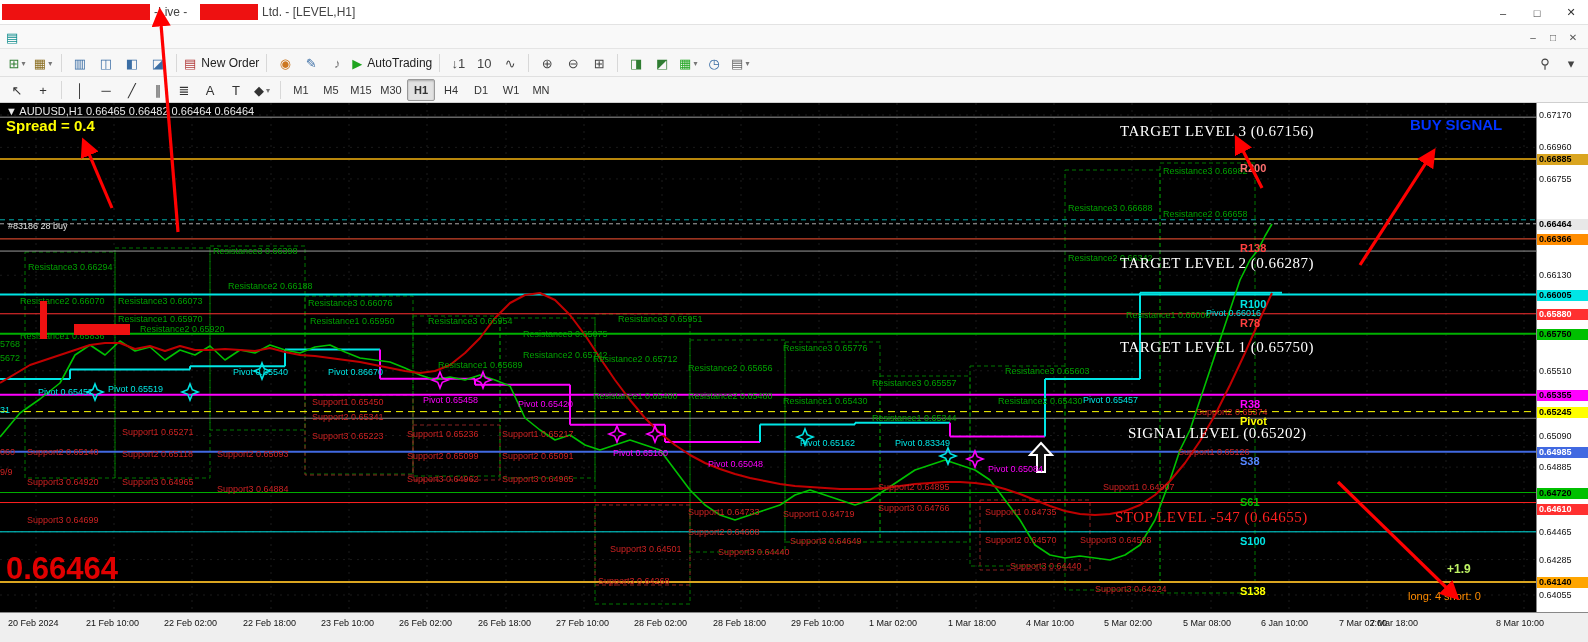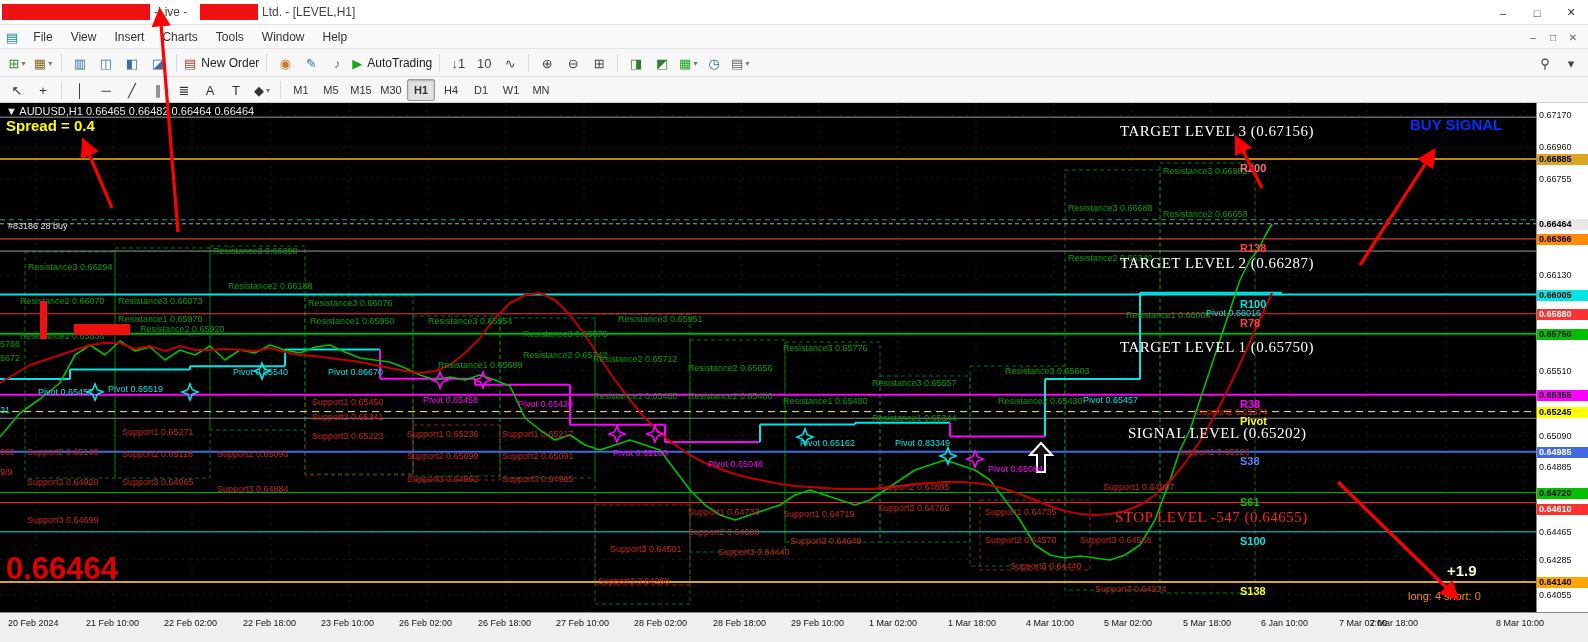--- a/index.html
+++ b/index.html
@@ -33,50 +33,41 @@
   .tick{position:absolute;left:0;width:100%;padding-left:2px;color:#111;line-height:11px;}
   .ttick{position:absolute;top:5px;white-space:nowrap;}
   .srl{position:absolute;font-size:9px;white-space:nowrap;z-index:4;line-height:10px;}
   .ann{position:absolute;font-family:"Liberation Serif",serif;font-size:15px;letter-spacing:.5px;white-space:nowrap;z-index:6;}
   .lvl{position:absolute;font-size:11px;font-weight:bold;white-space:nowrap;z-index:5;}
   .sym{position:absolute;left:6px;top:2px;font-size:11px;color:#e8e8e8;z-index:6;}
   .spread{position:absolute;left:6px;top:14px;font-size:15px;font-weight:bold;color:#ffff00;z-index:6;}
   .orderlbl{position:absolute;left:8px;top:118px;font-size:9px;color:#e0e0e0;z-index:6;}
   .bigprice{position:absolute;left:6px;top:448px;font-size:31px;font-weight:bold;color:#e00000;z-index:6;}
   .buysignal{position:absolute;left:1410px;top:13px;font-size:15px;font-weight:bold;color:#0033ff;z-index:6;}
-  .profit{position:absolute;left:1447px;top:459px;font-size:15px;font-weight:bold;color:#fef9c3;z-index:6;}
+  .profit{position:absolute;left:1447px;top:459px;font-size:12px;font-weight:bold;color:#bef264;z-index:6;}
   .poslabel{position:absolute;left:1408px;top:487px;font-size:11px;color:#ff8c00;z-index:6;}
   #overlay{position:absolute;left:0;top:0;width:1588px;height:642px;z-index:50;pointer-events:none;}
 </style>
 </head>
 <body>
 
 <div id="app">
 
   <div class="titlebar">
     <span class="title-text" style="left:154px">-Live - </span>
     <span class="title-text" style="left:262px">Ltd. - [LEVEL,H1]</span>
     <div class="win-controls" id="win-controls">
         <div class="win-btn">–</div>
         <div class="win-btn">□</div>
         <div class="win-btn">✕</div>
       </div>
   </div>
 
   <div class="menubar">
     <span class="menu-chart-icon">▤</span>
-    <span id="menu-items" style="display:flex">
-        <span class="menu-item">File</span>
-        <span class="menu-item">View</span>
-        <span class="menu-item">Insert</span>
-        <span class="menu-item">Charts</span>
-        <span class="menu-item">Tools</span>
-        <span class="menu-item">Window</span>
-        <span class="menu-item">Help</span>
-      </span>
     <span class="menu-right" id="menu-right">
         <span class="mini-btn">–</span>
         <span class="mini-btn">□</span>
         <span class="mini-btn">✕</span>
       </span>
   </div>
 
   <div class="toolbar" id="toolbar1">
       <div class="tb-btn">
         <span style="color:#2f7d32">⊞</span>
@@ -459,21 +450,21 @@
       <div class="ttick" style="left:399px">26 Feb 02:00</div>
       <div class="ttick" style="left:478px">26 Feb 18:00</div>
       <div class="ttick" style="left:556px">27 Feb 10:00</div>
       <div class="ttick" style="left:634px">28 Feb 02:00</div>
       <div class="ttick" style="left:713px">28 Feb 18:00</div>
       <div class="ttick" style="left:791px">29 Feb 10:00</div>
       <div class="ttick" style="left:869px">1 Mar 02:00</div>
       <div class="ttick" style="left:948px">1 Mar 18:00</div>
       <div class="ttick" style="left:1026px">4 Mar 10:00</div>
       <div class="ttick" style="left:1104px">5 Mar 02:00</div>
-      <div class="ttick" style="left:1183px">5 Mar 18:00</div>
+      <div class="ttick" style="left:1183px">5 Mar 08:00</div>
       <div class="ttick" style="left:1261px">6 Jan 10:00</div>
       <div class="ttick" style="left:1339px">7 Mar 02:00</div>
       <div class="ttick" style="left:1370px">7 Mar 18:00</div>
       <div class="ttick" style="left:1496px">8 Mar 10:00</div>
     </div>
   <div class="bottomstrip"></div>
 
   <svg id="overlay">
       <defs>
         <marker id="ah" markerWidth="6" markerHeight="6" refX="4.5" refY="3" orient="auto">

